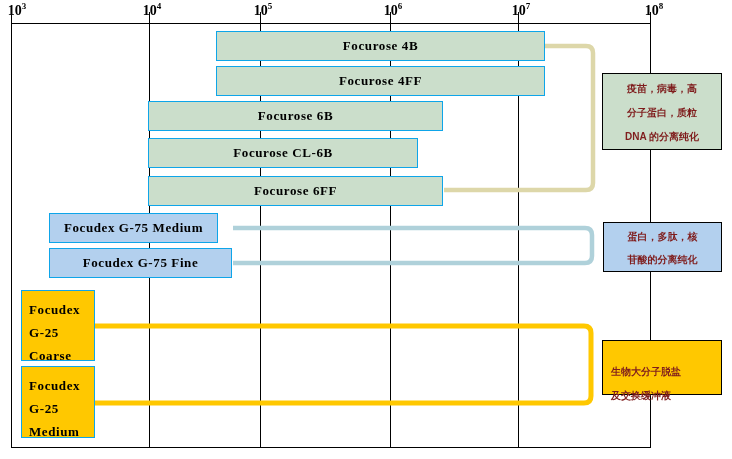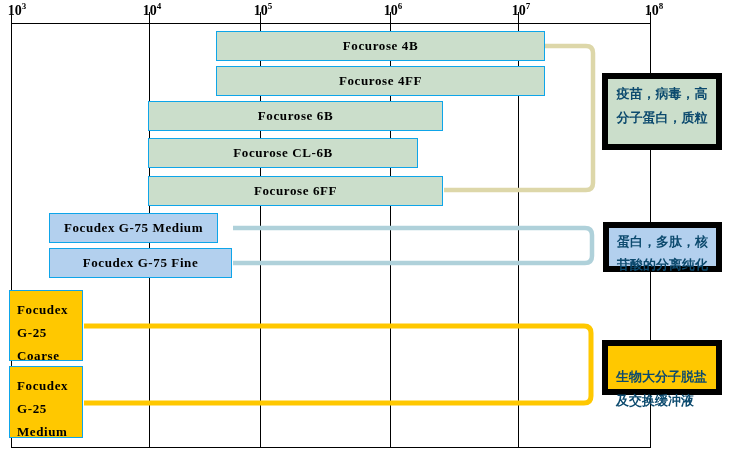--- a/index.html
+++ b/index.html
@@ -22,25 +22,25 @@
   .bar{
     position:absolute;box-sizing:border-box;border:1px solid #0ea5e9;
     font-size:13px;font-weight:bold;color:#000;letter-spacing:0.6px;
     display:flex;align-items:center;justify-content:center;
     white-space:nowrap;z-index:10;
   }
   .green{background:#cbdecb;}
   .blue{background:#b3d0ee;}
   .yellowbox{
     background:#ffc800;flex-direction:column;align-items:flex-start;
-    justify-content:flex-start;padding:7px 0 0 7px;line-height:23px;
+    justify-content:flex-start;padding:7px 0 0 7px;line-height:23px;margin-left:12px;
   }
   .note{
-    position:absolute;box-sizing:border-box;border:6px solid #000000;
-    font-size:13px;font-weight:bold;color:#0c4a6e;text-align:center;
+    position:absolute;box-sizing:border-box;border:1px solid #000000;
+    font-size:10px;font-weight:bold;color:#7f1d1d;text-align:center;
     z-index:10;font-family:"Liberation Sans","DejaVu Sans",sans-serif;
     white-space:nowrap;
   }
   .note-green{background:#cbdecb;line-height:24px;padding-top:3px;}
   .note-blue{background:#b3d0ee;line-height:23px;padding-top:2px;font-family:Liberation Serif, serif;}
   .note-yellow{background:#ffc800;line-height:24px;padding-top:19px;text-align:left;padding-left:8px;}
 </style>
 </head>
 <body>
 
@@ -89,20 +89,21 @@
   </div>
   <div class="bar yellowbox" style="left:9px;top:366px;width:74px;height:72px">
     <div>Focudex</div>
     <div>G-25</div>
     <div>Medium</div>
   </div>
 
   <div class="note note-green" style="left:602px;top:73px;width:120px;height:77px">
     <div>疫苗，病毒，高</div>
     <div>分子蛋白，质粒</div>
+    <div>DNA 的分离纯化</div>
   </div>
   <div class="note note-blue" style="left:603px;top:222px;width:119px;height:50px">
     <div>蛋白，多肽，核</div>
     <div>苷酸的分离纯化</div>
   </div>
   <div class="note note-yellow" style="left:602px;top:340px;width:120px;height:55px">
     <div>生物大分子脱盐</div>
     <div>及交换缓冲液</div>
   </div>
 

